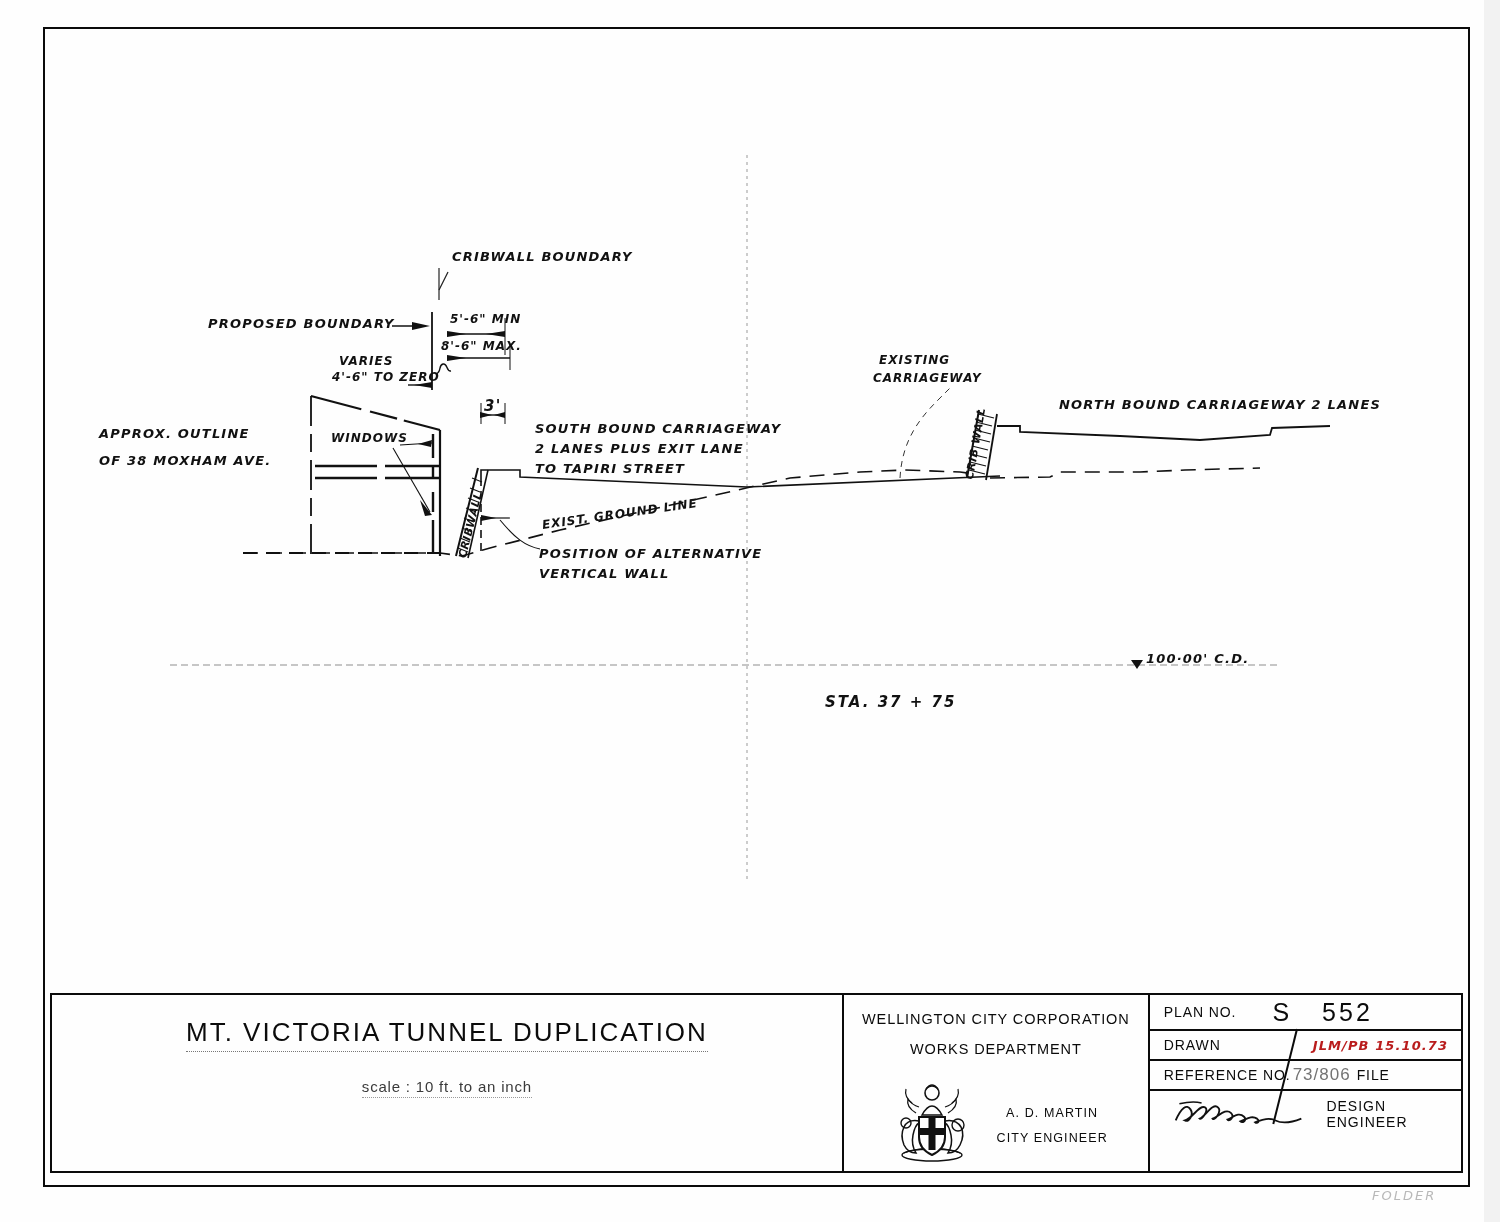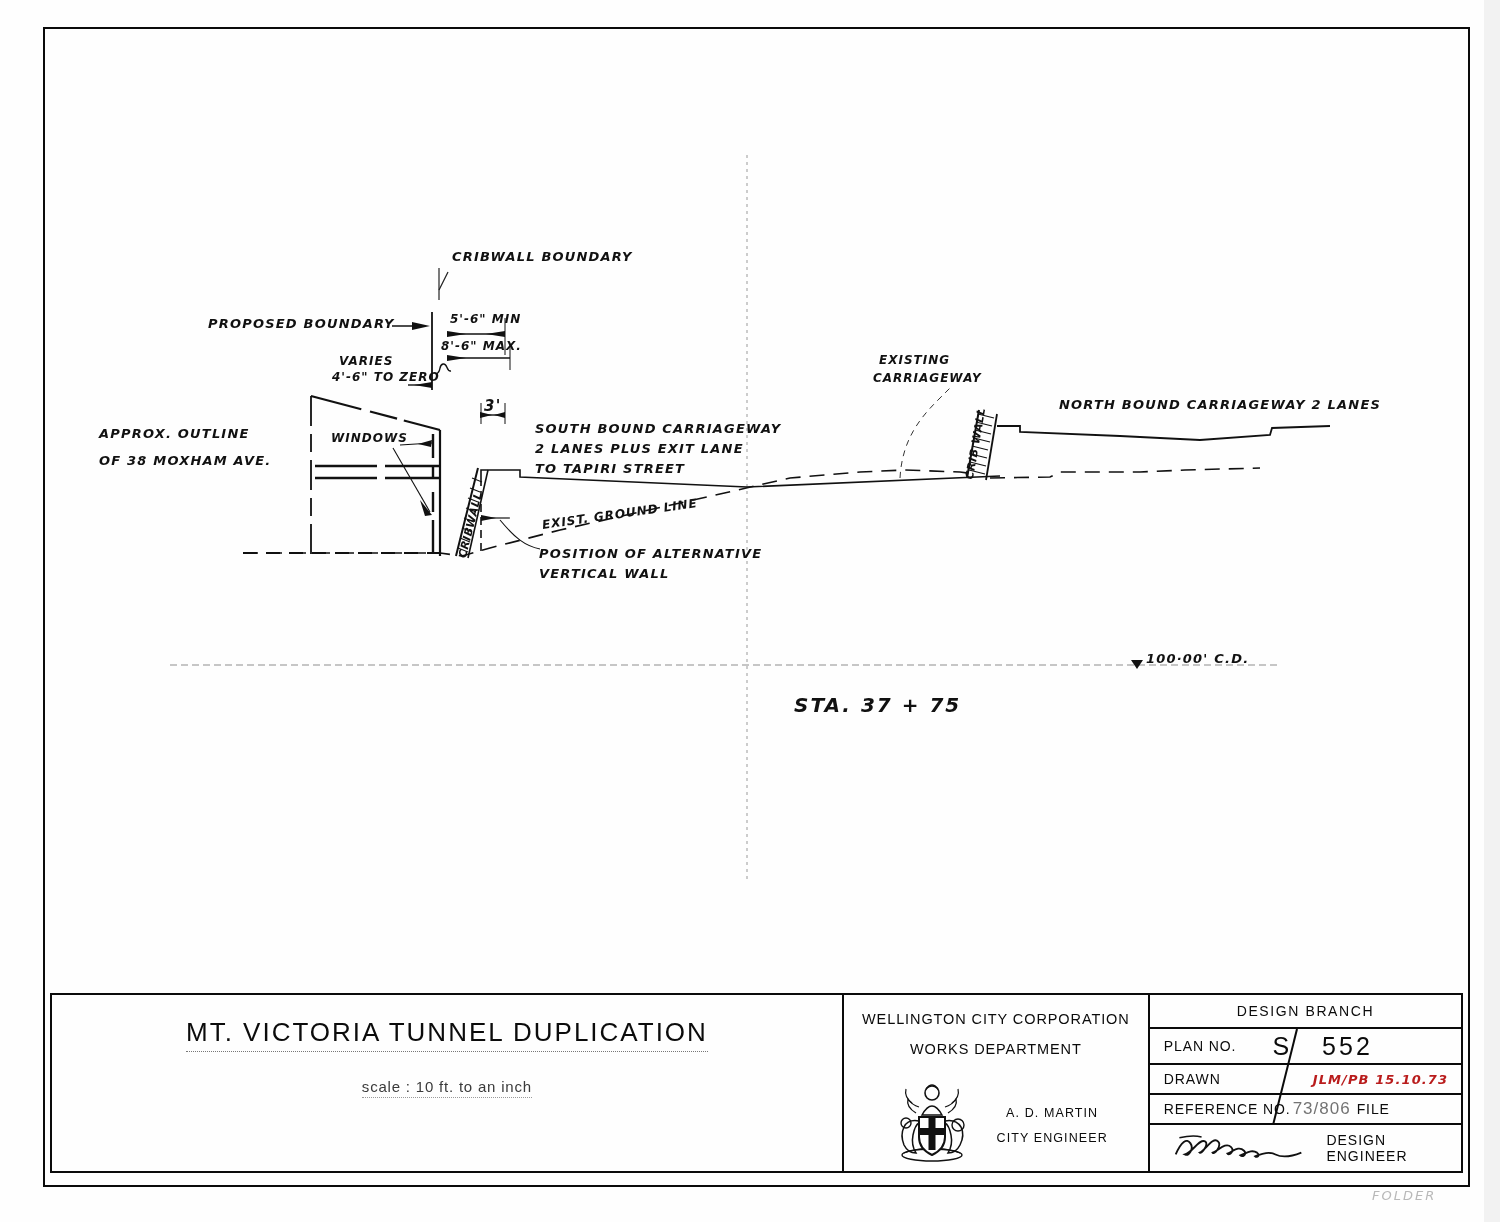--- a/index.html
+++ b/index.html
@@ -341,21 +341,21 @@
   <div class="hand" style="left:539px; top:565px;">VERTICAL WALL</div>
 
   <div class="hand small" style="left:879px; top:352px;">EXISTING</div>
 
   <div class="hand small" style="left:873px; top:370px;">CARRIAGEWAY</div>
 
   <div class="hand" style="left:1059px; top:396px;">NORTH BOUND  CARRIAGEWAY   2 LANES</div>
 
   <div class="hand" style="left:1146px; top:650px; font-size:13px;">100·00' C.D.</div>
 
-  <div class="hand" style="left:794px; top:692px; font-size:20px; letter-spacing:2px;">STA. 37 + 75</div>
+  <div class="hand" style="left:825px; top:692px; font-size:15px; letter-spacing:2px;">STA. 37 + 75</div>
 
   <div id="titleblock">
 
     <div class="tb-col" id="tb-left">
       <div class="tb-title-main">MT. VICTORIA TUNNEL DUPLICATION</div>
       <div class="tb-title-scale">scale : 10 ft. to an inch</div>
     </div>
 
     <div class="tb-col" id="tb-mid">
       <div class="tb-org">WELLINGTON CITY CORPORATION</div>
@@ -395,23 +395,20 @@
           <div>A. D. MARTIN</div>
           <div>CITY ENGINEER</div>
         </div>
       </div>
     </div>
 
     <div class="tb-col" id="tb-right">
 
       <div class="slash-overlay"></div>
 
-      <div class="tb-row r-design">
-        <span class="tb-label centered">DESIGN  BRANCH</span>
-      </div>
 
       <div class="tb-row r-plan">
         <span class="tb-label">PLAN NO.</span>
         <span class="tb-value-plan">S</span>
         <span class="tb-value-plan" style="margin-left:30px;">552</span>
       </div>
 
       <div class="tb-row r-drawn">
         <span class="tb-label">DRAWN</span>
         <span class="tb-hand" style="margin-left:92px;">JLM/PB  15.10.73</span>

